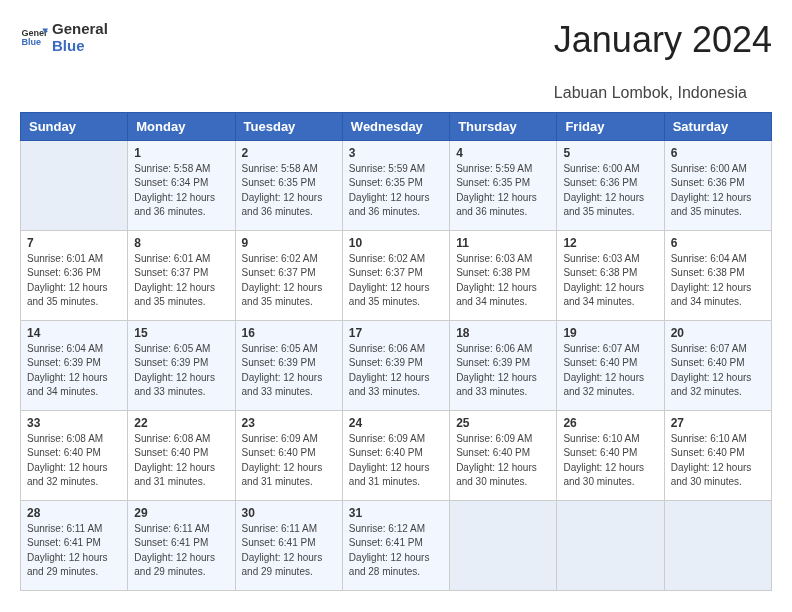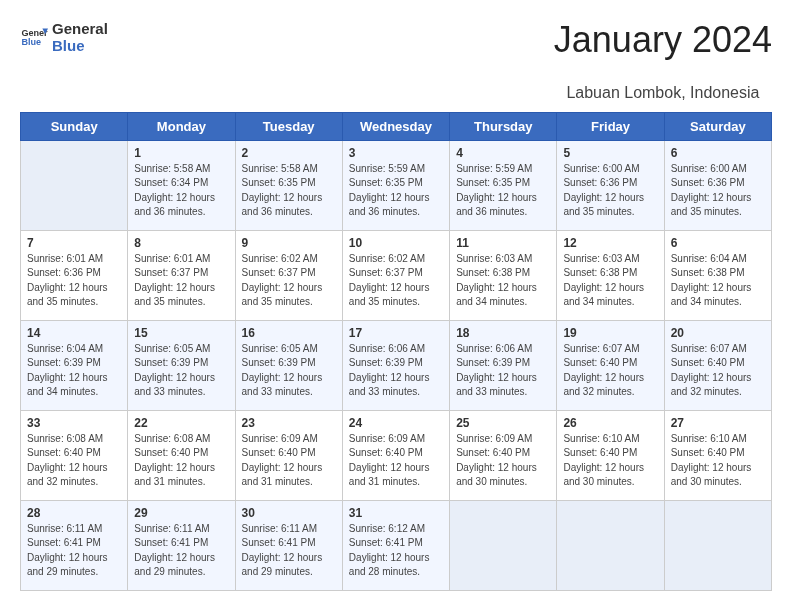--- a/index.html
+++ b/index.html
@@ -19,42 +19,42 @@
     .logo {
       display: flex;
       align-items: center;
       gap: 4px;
     }
     .logo-icon {
       width: 28px;
       height: 28px;
     }
     .title-block {
-      text-align: center;
+      text-align: left;
     }
     .month-year {
       font-size: 36px;
       font-weight: 300;
       color: #222;
       line-height: 1.1;
     }
     .location {
       font-size: 16px;
       color: #444;
       margin-top: 24px;
     }
     table {
       width: 100%;
       border-collapse: collapse;
       table-layout: fixed;
     }
     thead tr th {
       background-color: #3a6bbf;
       color: #fff;
-      text-align: center;
+      text-align: left;
       padding: 6px 8px;
       font-size: 13px;
       font-weight: bold;
       border: 1px solid #2a5aaf;
     }
     tbody tr td {
       border: 1px solid #ccc;
       vertical-align: top;
       padding: 5px 6px;
       font-size: 10.5px;

